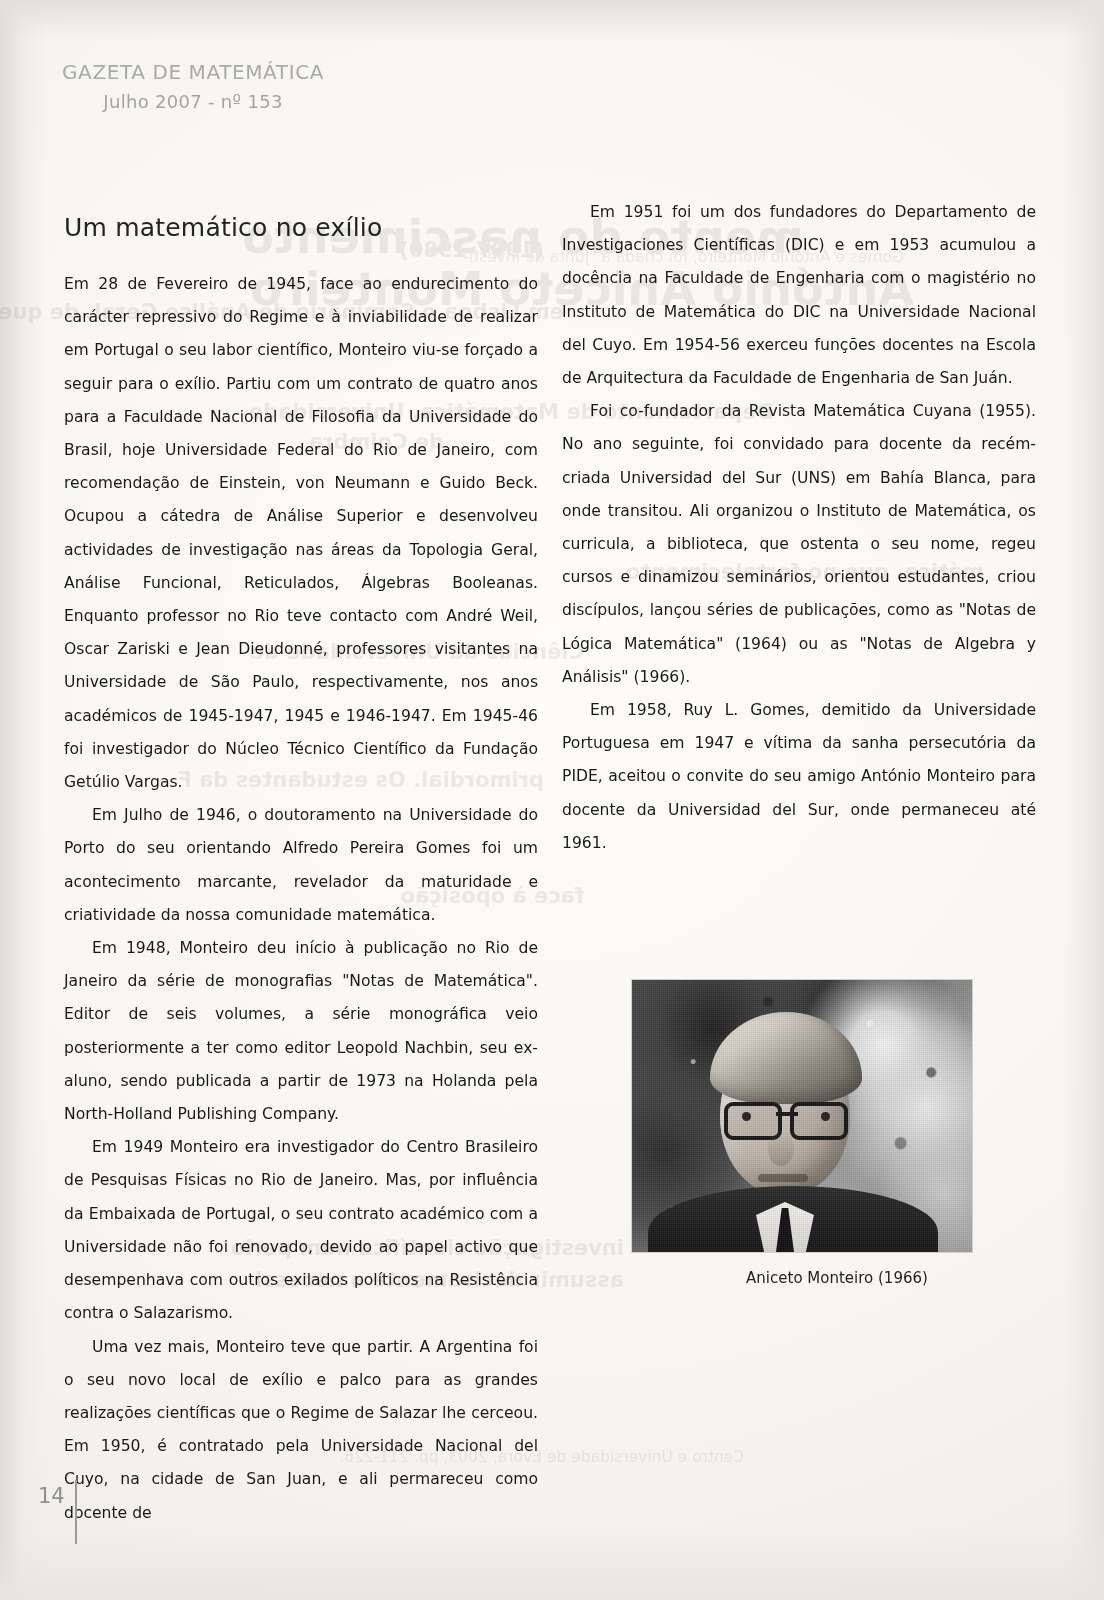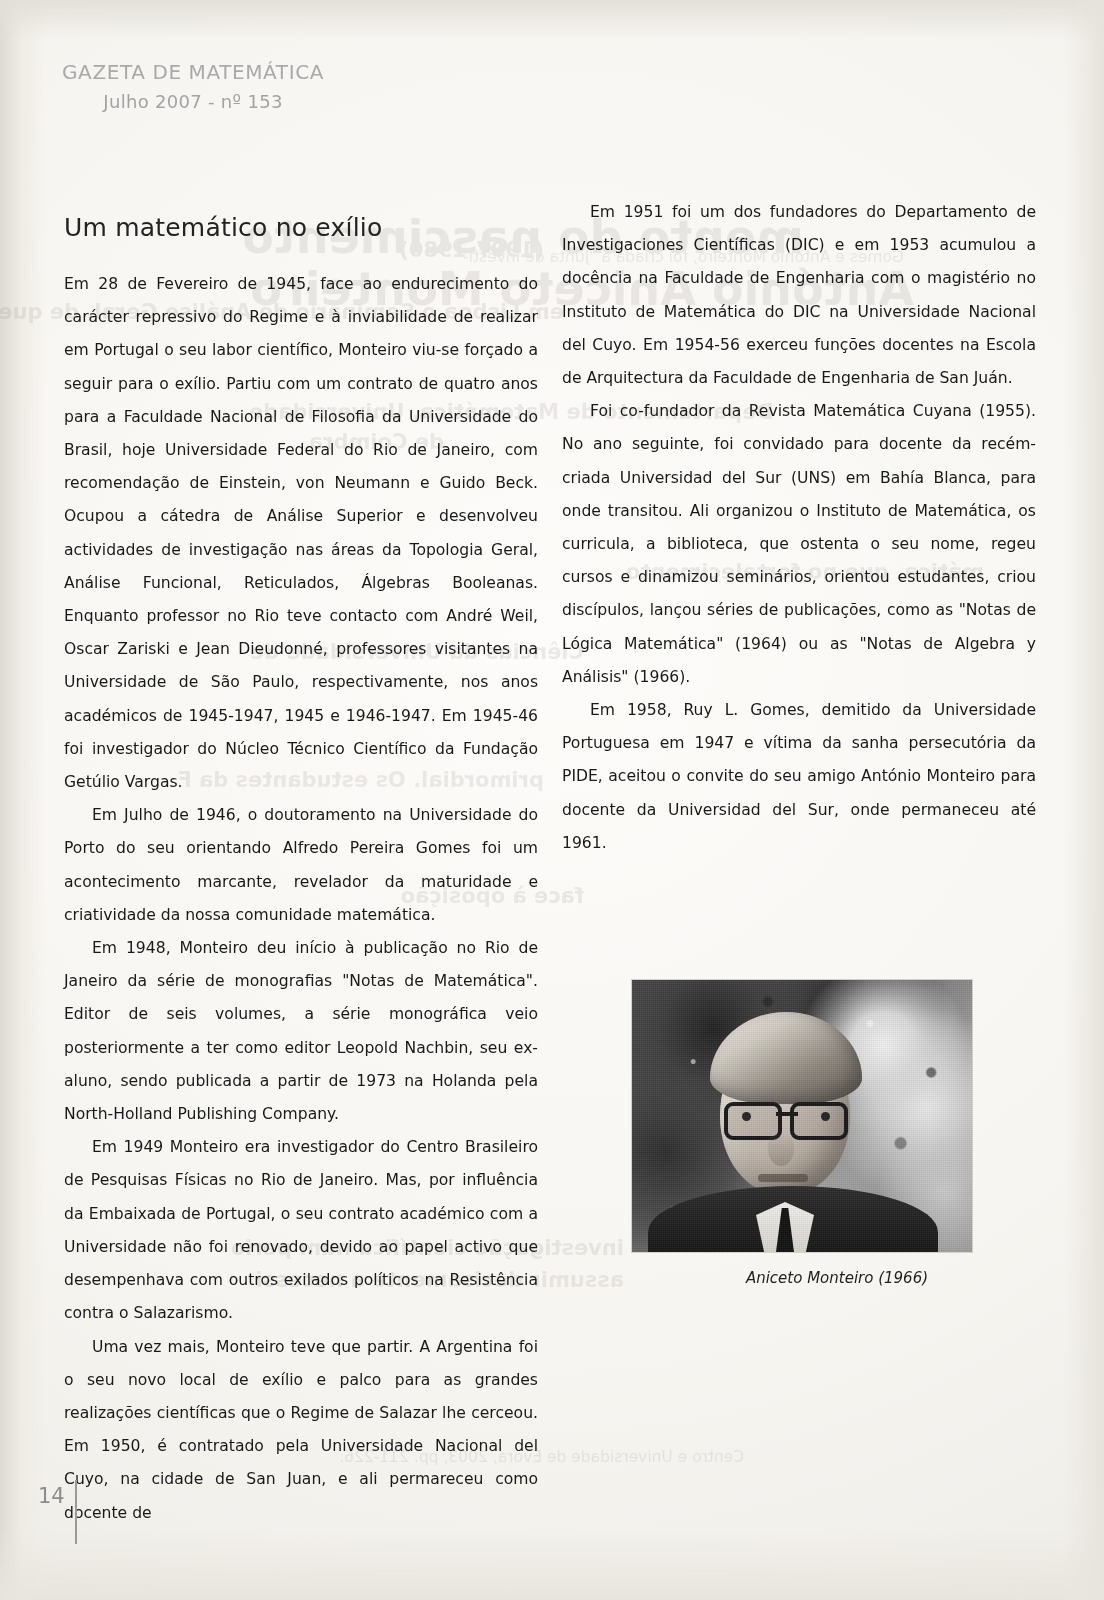--- a/index.html
+++ b/index.html
@@ -111,21 +111,20 @@
     hyphens: manual;
   }
   .col p.no-indent { text-indent: 0; }
 
   
   .figure {
     position: absolute;
     left: 632px;
     top: 980px;
     width: 410px;
-    font-style: italic;
   }
   .photo {
     width: 340px;
     height: 272px;
     position: relative;
     overflow: hidden;
     background: #6e6e6e;
     box-shadow: 0 0 0 1px #d3d0c9;
   }
   

